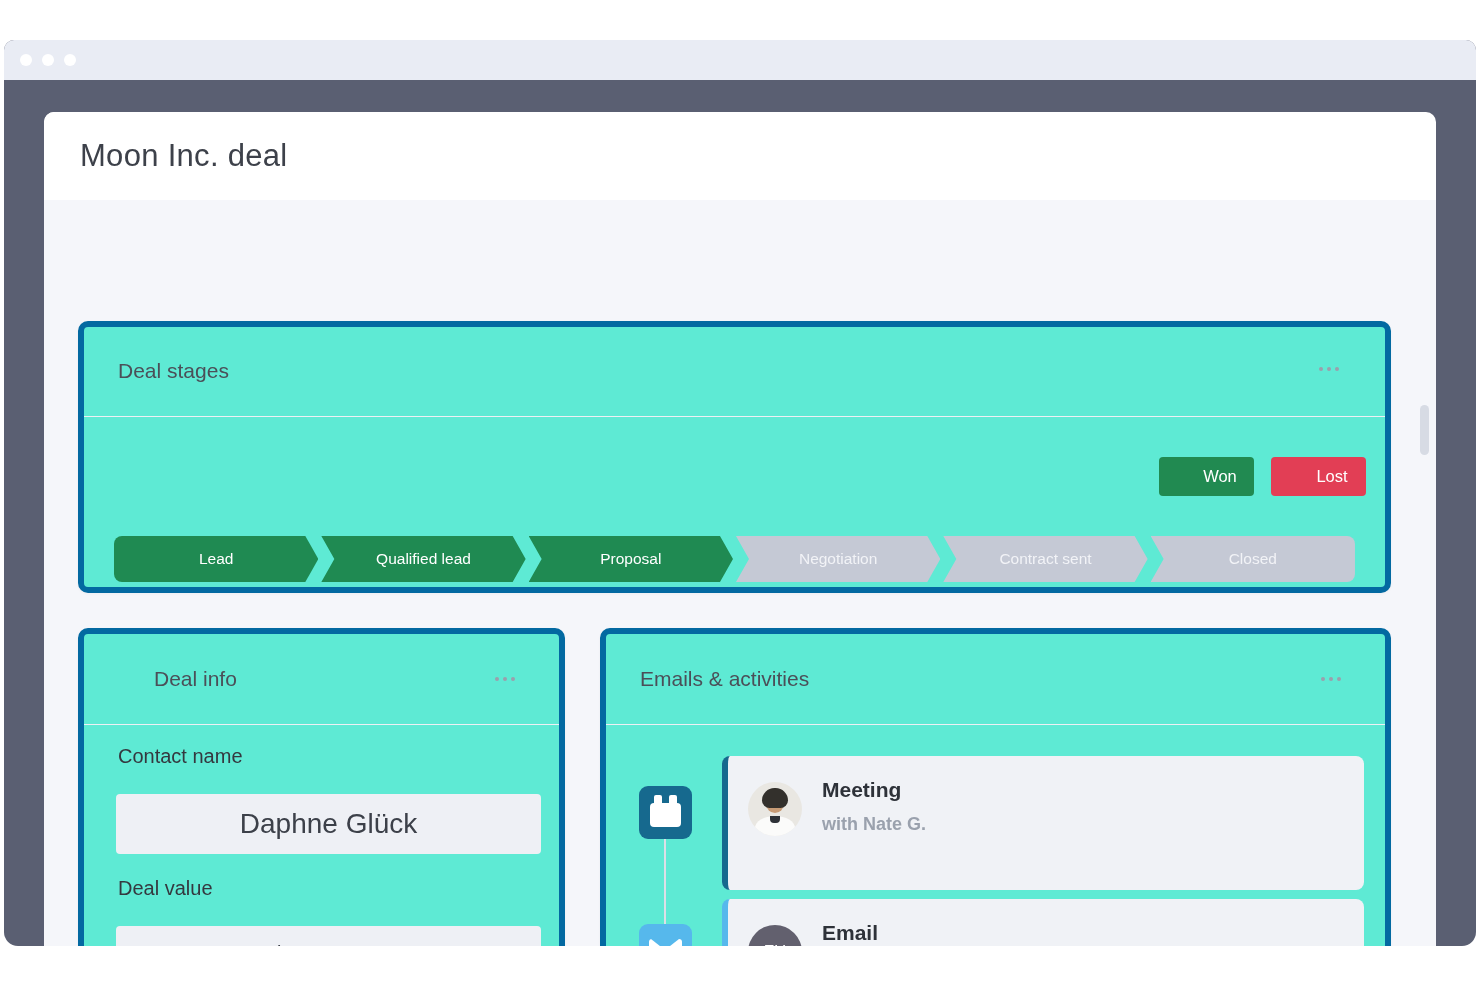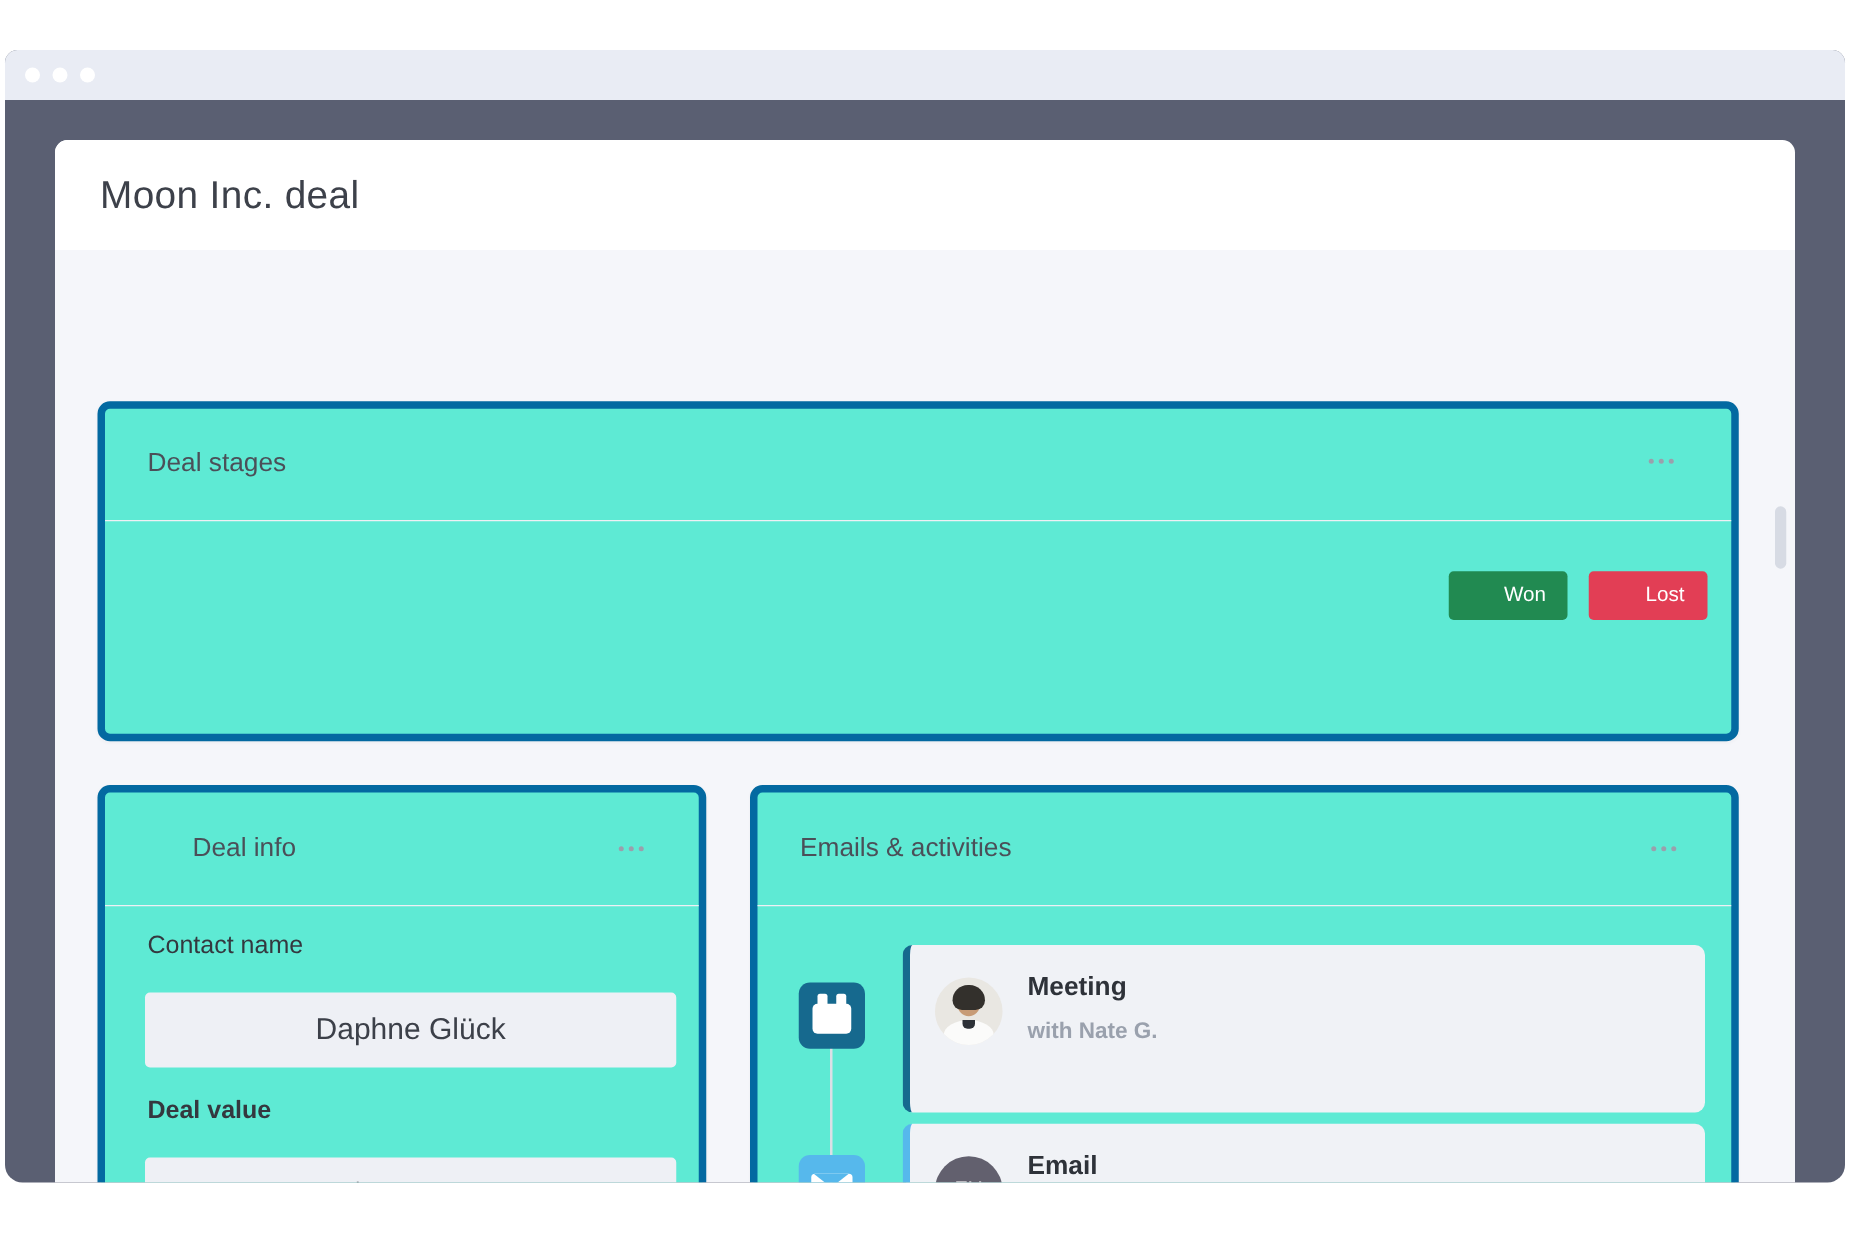--- a/index.html
+++ b/index.html
@@ -51,23 +51,23 @@
   .stage.pending { background:#c5c9d5; color:#f2f3f7; }
 
   
   .info-card { left:34px; top:428px; width:487px; height:530px; border-radius:10px 10px 0 0; }
   .info-card .card-title { top:45px; transform:translateY(-50%);margin-left:36px; }
   .info-card .dots-menu { right:44px; top:43px; }
   .info-card .hdivider { top:90px; }
   .field-label { position:absolute; left:34px; font-size:20px; color:#34383f; }
   .field-box { position:absolute; left:32px; width:425px; height:60px; background:#eef0f5;
                border-radius:4px; display:flex; align-items:center; justify-content:center;
-               font-size:24px; color:#3c4049; cursor:text; }
+               font-size:28px; color:#3c4049; cursor:text; }
   .lbl-contact { top:111px; } .box-contact { top:160px; }
-  .lbl-value { top:243px;font-weight:bold; } .box-value { top:292px; }
+  .lbl-value { top:243px; } .box-value { top:292px; }
 
   
   .mail-card { left:556px; top:428px; width:791px; height:530px; border-radius:10px 10px 0 0; }
   .mail-card .card-title { top:45px; transform:translateY(-50%); }
   .mail-card .dots-menu { right:44px; top:43px; }
   .mail-card .hdivider { top:90px; }
 
   .timeline-line { position:absolute; left:58px; top:170px; width:2px; height:350px; background:#dcdfe6; }
   .tl-icon { position:absolute; left:33px; width:53px; height:53px; border-radius:9px; cursor:pointer; }
   .icon-cal { top:152px; background:#16698e; }
@@ -127,20 +127,28 @@
           <div class="dots-menu">
               <i></i>
               <i></i>
               <i></i>
             </div>
           <div class="hdivider"></div>
 
           <button class="btn btn-won">Won</button>
           <button class="btn btn-lost">Lost</button>
 
+          <div class="pipeline">
+            <div class="stage done first">Lead</div>
+            <div class="stage done">Qualified lead</div>
+            <div class="stage done">Proposal</div>
+            <div class="stage pending">Negotiation</div>
+            <div class="stage pending">Contract sent</div>
+            <div class="stage pending last">Closed</div>
+          </div>
         </div>
 
         <div class="card info-card">
           <div class="card-title">Deal info</div>
           <div class="dots-menu">
               <i></i>
               <i></i>
               <i></i>
             </div>
           <div class="hdivider"></div>

